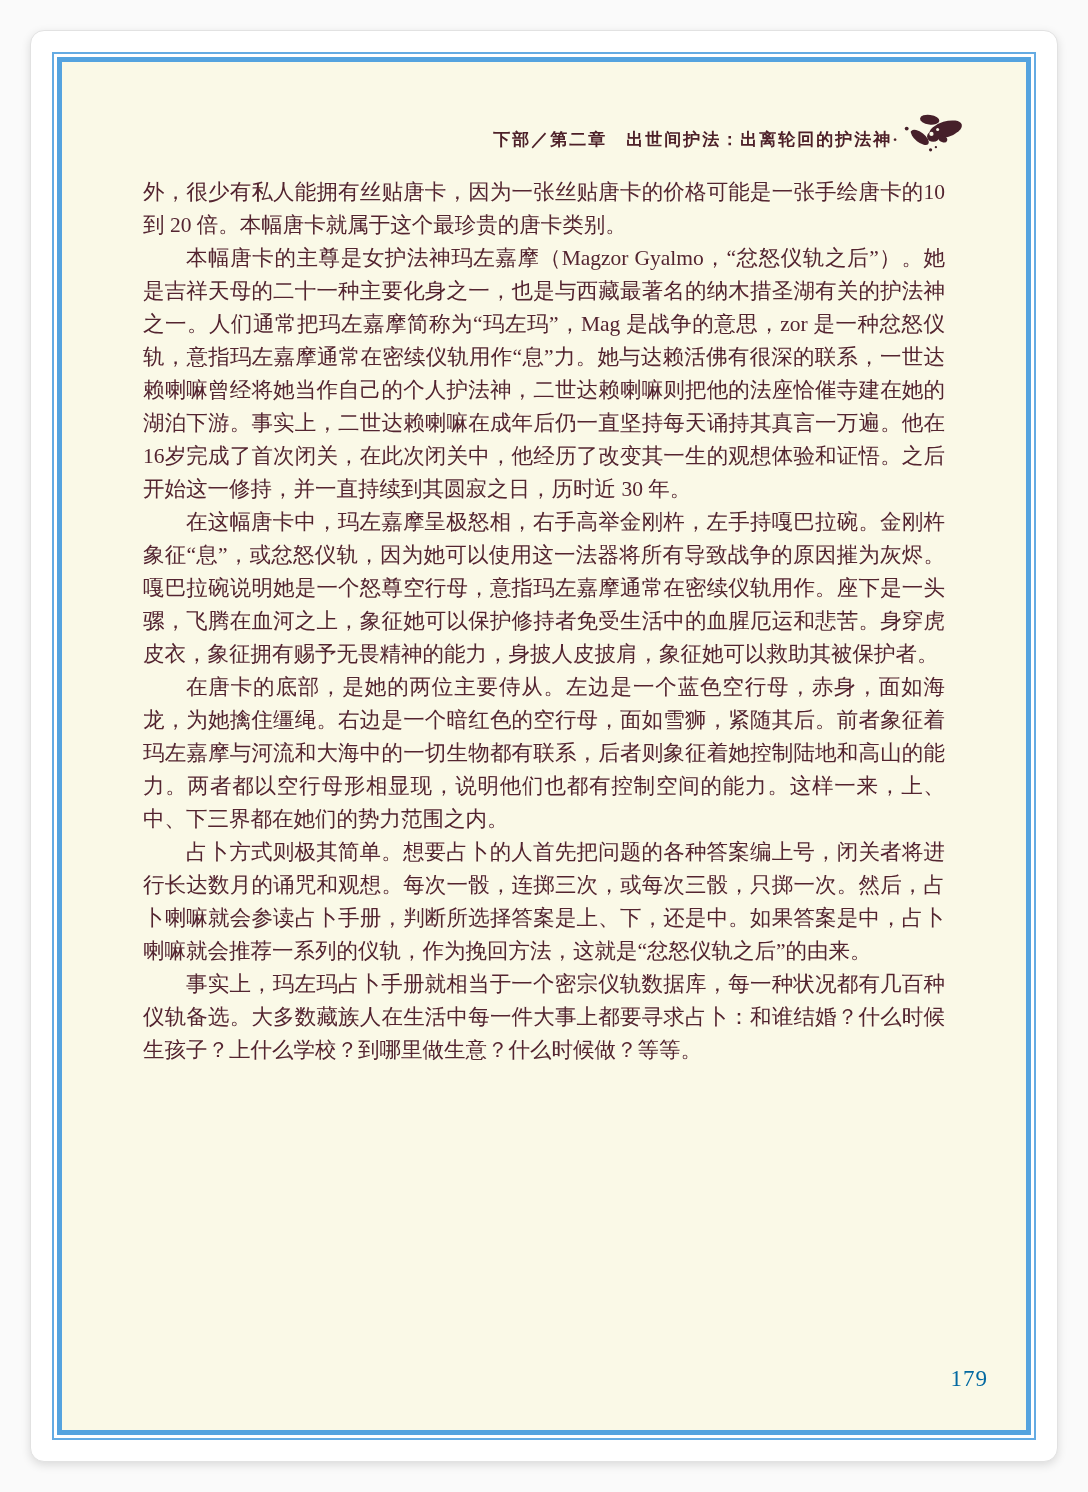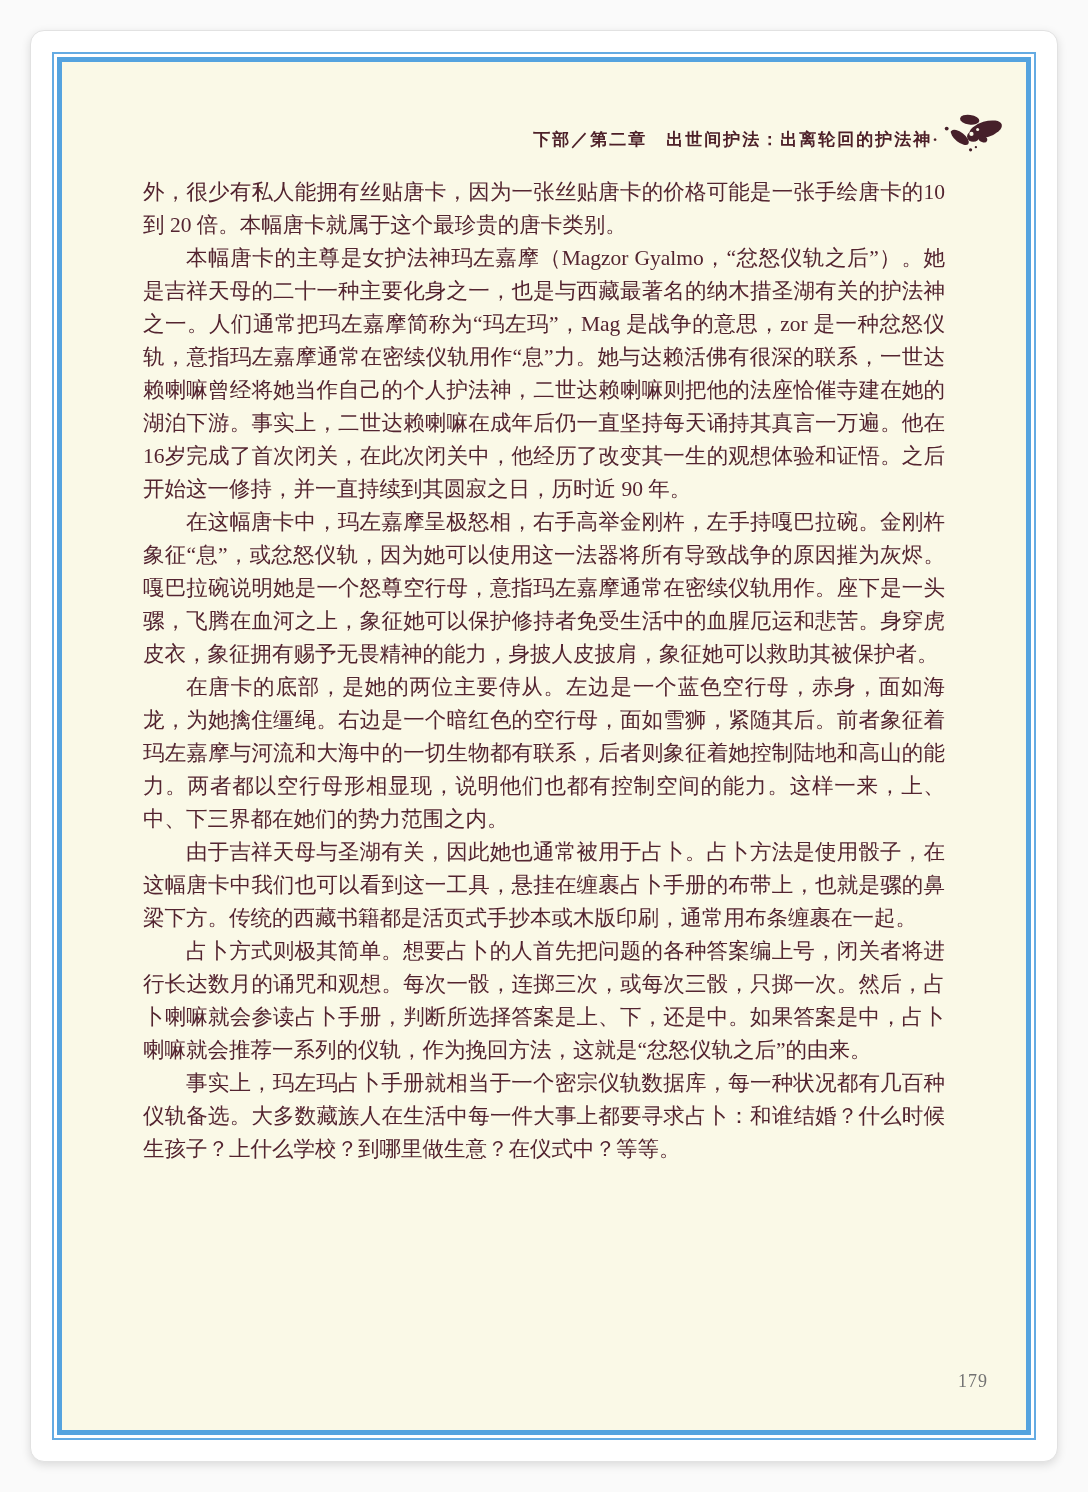--- a/index.html
+++ b/index.html
@@ -44,21 +44,21 @@
   .content {
     position: relative;
     width: 100%;
     height: 100%;
     color: #532430;
   }
   .header-row {
     display: flex;
     justify-content: flex-end;
     align-items: center;
-    padding: 46px 20px 0 0;
+    padding: 46px 60px 0 0;
     height: 50px;
     box-sizing: content-box;
   }
   .running-head {
     font-size: 17px;
     font-weight: bold;
     letter-spacing: 2px;
     color: #4d2029;
     white-space: nowrap;
     transform: translateY(6px);
@@ -79,23 +79,23 @@
     margin: 0;
     padding: 0;
   }
   .body-text p.indent {
     text-indent: 2em;
   }
   .page-number {
     position: absolute;
     right: 38px;
     bottom: 38px;
-    font-size: 18px;
+    font-size: 23px;
     letter-spacing: 1px;
-    color: #737373;
+    color: #0369a1;
     font-variant-numeric: oldstyle-nums;
   }
 </style>
 </head>
 <body>
 
 <div class="page-card">
   <div class="frame-thin">
     <div class="frame-thick">
       <div class="content">
@@ -118,26 +118,25 @@
               <g fill="#faf9e7">
                 <circle cx="31" cy="27" r="2.4"></circle>
                 <circle cx="38" cy="22" r="1.7"></circle>
               </g>
             </svg>
           </span>
         </div>
 
         <div class="body-text" id="body-text">
             <p class="para">外，很少有私人能拥有丝贴唐卡，因为一张丝贴唐卡的价格可能是一张手绘唐卡的10到 20 倍。本幅唐卡就属于这个最珍贵的唐卡类别。</p>
-            <p class="para indent">本幅唐卡的主尊是女护法神玛左嘉摩（Magzor Gyalmo，“忿怒仪轨之后”）。她是吉祥天母的二十一种主要化身之一，也是与西藏最著名的纳木措圣湖有关的护法神之一。人们通常把玛左嘉摩简称为“玛左玛”，Mag 是战争的意思，zor 是一种忿怒仪轨，意指玛左嘉摩通常在密续仪轨用作“息”力。她与达赖活佛有很深的联系，一世达赖喇嘛曾经将她当作自己的个人护法神，二世达赖喇嘛则把他的法座恰催寺建在她的湖泊下游。事实上，二世达赖喇嘛在成年后仍一直坚持每天诵持其真言一万遍。他在16岁完成了首次闭关，在此次闭关中，他经历了改变其一生的观想体验和证悟。之后开始这一修持，并一直持续到其圆寂之日，历时近 90 年。</p>
+            <p class="para indent">本幅唐卡的主尊是女护法神玛左嘉摩（Magzor Gyalmo，“忿怒仪轨之后”）。她是吉祥天母的二十一种主要化身之一，也是与西藏最著名的纳木措圣湖有关的护法神之一。人们通常把玛左嘉摩简称为“玛左玛”，Mag 是战争的意思，zor 是一种忿怒仪轨，意指玛左嘉摩通常在密续仪轨用作“息”力。她与达赖活佛有很深的联系，一世达赖喇嘛曾经将她当作自己的个人护法神，二世达赖喇嘛则把他的法座恰催寺建在她的湖泊下游。事实上，二世达赖喇嘛在成年后仍一直坚持每天诵持其真言一万遍。他在16岁完成了首次闭关，在此次闭关中，他经历了改变其一生的观想体验和证悟。之后开始这一修持，并一直持续到其圆寂之日，历时近 30 年。</p>
             <p class="para indent">在这幅唐卡中，玛左嘉摩呈极怒相，右手高举金刚杵，左手持嘎巴拉碗。金刚杵象征“息”，或忿怒仪轨，因为她可以使用这一法器将所有导致战争的原因摧为灰烬。嘎巴拉碗说明她是一个怒尊空行母，意指玛左嘉摩通常在密续仪轨用作。座下是一头骡，飞腾在血河之上，象征她可以保护修持者免受生活中的血腥厄运和悲苦。身穿虎皮衣，象征拥有赐予无畏精神的能力，身披人皮披肩，象征她可以救助其被保护者。</p>
             <p class="para indent">在唐卡的底部，是她的两位主要侍从。左边是一个蓝色空行母，赤身，面如海龙，为她擒住缰绳。右边是一个暗红色的空行母，面如雪狮，紧随其后。前者象征着玛左嘉摩与河流和大海中的一切生物都有联系，后者则象征着她控制陆地和高山的能力。两者都以空行母形相显现，说明他们也都有控制空间的能力。这样一来，上、中、下三界都在她们的势力范围之内。</p>
-            <p class="para indent">由于吉祥天母与圣湖有关，因此她也通常被用于占卜。占卜方法是使用骰子，在这幅唐卡中我们也可以看到这一工具，悬挂在缠裹占卜手册的布带上，也就是骡的鼻梁下方。传统的西藏书籍都是活页式手抄本或木版印刷，通常用布条缠裹在一起。</p>
             <p class="para indent">占卜方式则极其简单。想要占卜的人首先把问题的各种答案编上号，闭关者将进行长达数月的诵咒和观想。每次一骰，连掷三次，或每次三骰，只掷一次。然后，占卜喇嘛就会参读占卜手册，判断所选择答案是上、下，还是中。如果答案是中，占卜喇嘛就会推荐一系列的仪轨，作为挽回方法，这就是“忿怒仪轨之后”的由来。</p>
-            <p class="para indent">事实上，玛左玛占卜手册就相当于一个密宗仪轨数据库，每一种状况都有几百种仪轨备选。大多数藏族人在生活中每一件大事上都要寻求占卜：和谁结婚？什么时候生孩子？上什么学校？到哪里做生意？在仪式中？等等。</p>
+            <p class="para indent">事实上，玛左玛占卜手册就相当于一个密宗仪轨数据库，每一种状况都有几百种仪轨备选。大多数藏族人在生活中每一件大事上都要寻求占卜：和谁结婚？什么时候生孩子？上什么学校？到哪里做生意？什么时候做？等等。</p>
           </div>
 
         <div class="page-number">179</div>
 
       </div>
     </div>
   </div>
 </div>
 
 </body></html>

